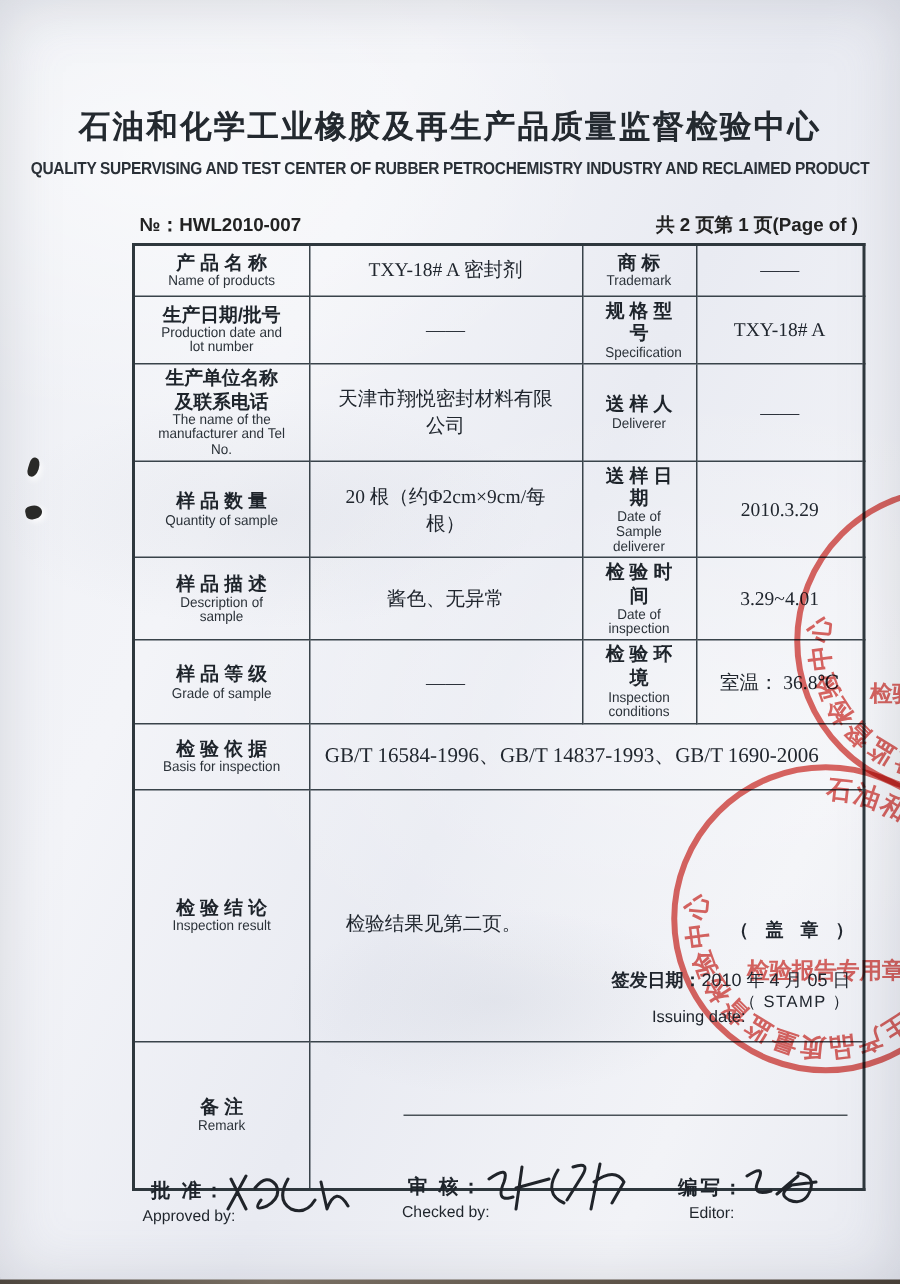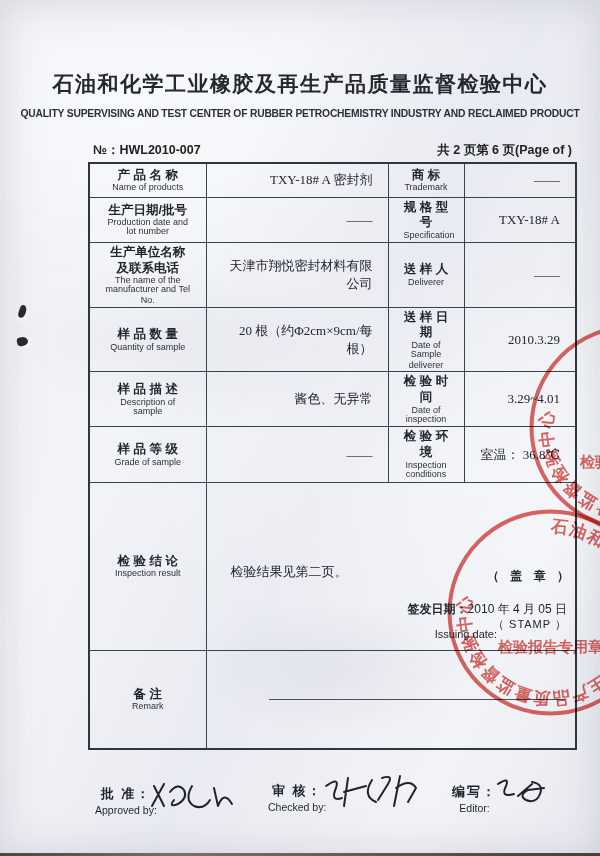--- a/index.html
+++ b/index.html
@@ -33,21 +33,21 @@
   .no-line{position:absolute;left:93px;top:142px;font-size:12.5px;font-weight:bold;color:#222;}
   .page-info{position:absolute;right:28px;top:142px;font-size:12.5px;font-weight:bold;color:#222;}
 
   table.report{position:absolute;left:88px;top:162px;border-collapse:collapse;table-layout:fixed;
     width:487px;background:transparent;}
   table.report td{border:1.5px solid #39434a;padding:2px 15px;vertical-align:middle;overflow:hidden;}
   table.report{border:2px solid #2e373d;}
   .lab{text-align:center;}
   .lab .zh{font-weight:bold;font-size:12.5px;line-height:1.25;white-space:pre-line;color:#1e242b;}
   .lab .en{font-size:9px;line-height:1.05;white-space:pre-line;color:#2a3138;transform:scaleY(1.05);}
-  .val{text-align:right;font-family:"Liberation Serif","DejaVu Serif",serif;font-size:13px;color:#20262e;white-space:pre-line;}
+  .val{text-align:center;font-family:"Liberation Serif","DejaVu Serif",serif;font-size:13px;color:#20262e;white-space:pre-line;}
   .r1{height:34px}.r2{height:43px}.r3{height:52px}.r4{height:53px}.r5{height:39px}
   .r6{height:39px}.r7{height:38px}.r8{height:44px}.r9{height:168px}.r10{height:99px}
   td.result-cell{position:relative;vertical-align:top;}
   .result-note{position:absolute;left:24px;top:41px;font-family:Liberation Serif, serif;font-size:13px;color:#20262e;margin-top:39px;}
   .stamp-block{position:absolute;right:2px;top:86px;text-align:center;font-size:12px;line-height:1.3;color:#20262e;z-index:6;}
   .stamp-block .zh-stamp{font-weight:bold;letter-spacing:4px;}
   .stamp-block .en-stamp{font-size:11px;letter-spacing:1px;margin-top:33px;}
   .issue-line{position:absolute;right:8px;top:118px;font-size:12px;color:#20262e;z-index:6;white-space:nowrap;}
   .issue-line b{font-weight:bold;margin-top:20px;}
   .issue-en{position:absolute;right:78px;top:145px;font-size:11px;color:#20262e;z-index:6;}
@@ -72,21 +72,21 @@
 <body>
 
 <div class="page">
   <div class="crumple"></div>
   <div class="tear t1"></div>
   <div class="tear t2"></div>
 
   <div class="title">石油和化学工业橡胶及再生产品质量监督检验中心</div>
   <div class="subtitle">QUALITY SUPERVISING AND TEST CENTER OF RUBBER PETROCHEMISTRY INDUSTRY AND RECLAIMED PRODUCT</div>
   <div class="no-line">№：HWL2010-007</div>
-  <div class="page-info">共 2 页第 6 页(Page   of   )</div>
+  <div class="page-info">共 2 页第 1 页(Page   of   )</div>
 
   <table class="report">
     <colgroup>
         <col style="width:117px">
         <col style="width:182px">
         <col style="width:76px">
         <col style="width:112px">
       </colgroup>
     <tbody>
         <tr class="r1">
@@ -160,20 +160,27 @@
             <div class="zh">样 品 等 级</div>
             <div class="en">Grade of sample</div>
           </td>
       <td class="val">——</td>
       <td class="lab">
             <div class="zh">检 验 环 境</div>
             <div class="en">Inspection
 conditions</div>
           </td>
       <td class="val">室温： 36.8℃</td>
+    </tr>
+    <tr class="r8">
+      <td class="lab">
+            <div class="zh">检 验 依 据</div>
+            <div class="en">Basis for inspection</div>
+          </td>
+      <td class="val" colspan="3" style="text-align:left;padding-left:10px;font-size:14px;">GB/T 16584-1996、GB/T 14837-1993、GB/T 1690-2006</td>
     </tr>
     <tr class="r9">
       <td class="lab">
             <div class="zh">检 验 结 论</div>
             <div class="en">Inspection result</div>
           </td>
       <td class="result-cell" colspan="3">
         <div class="result-note">检验结果见第二页。</div>
         <div class="stamp-block">
           <div class="zh-stamp">（ 盖  章 ）</div>

